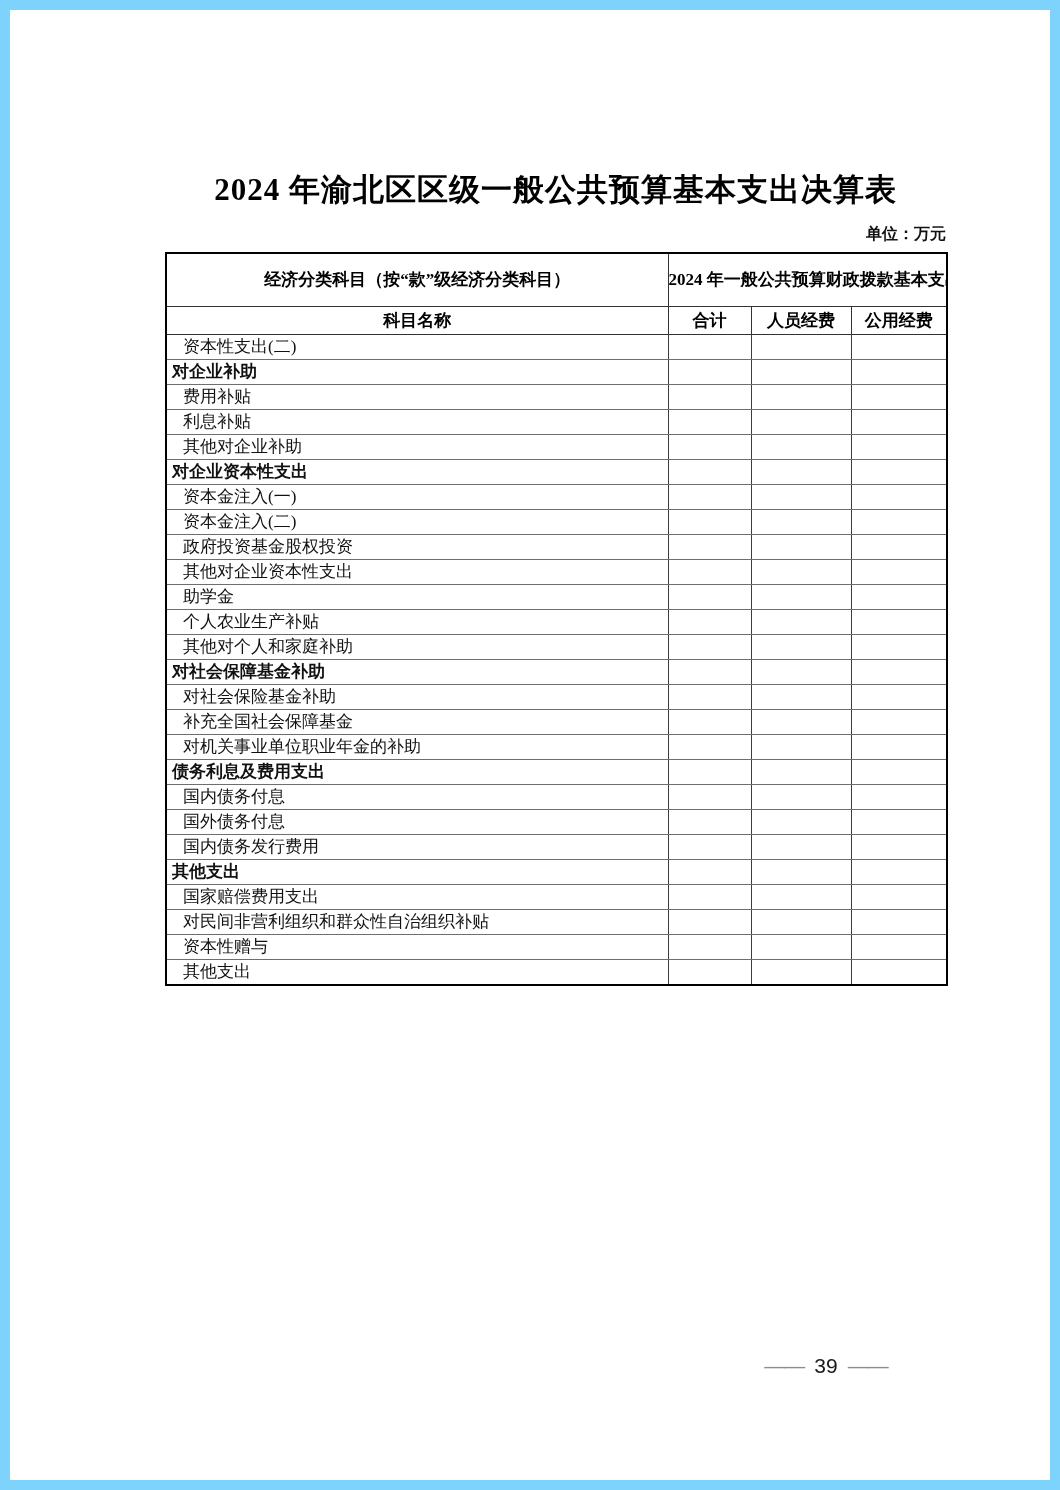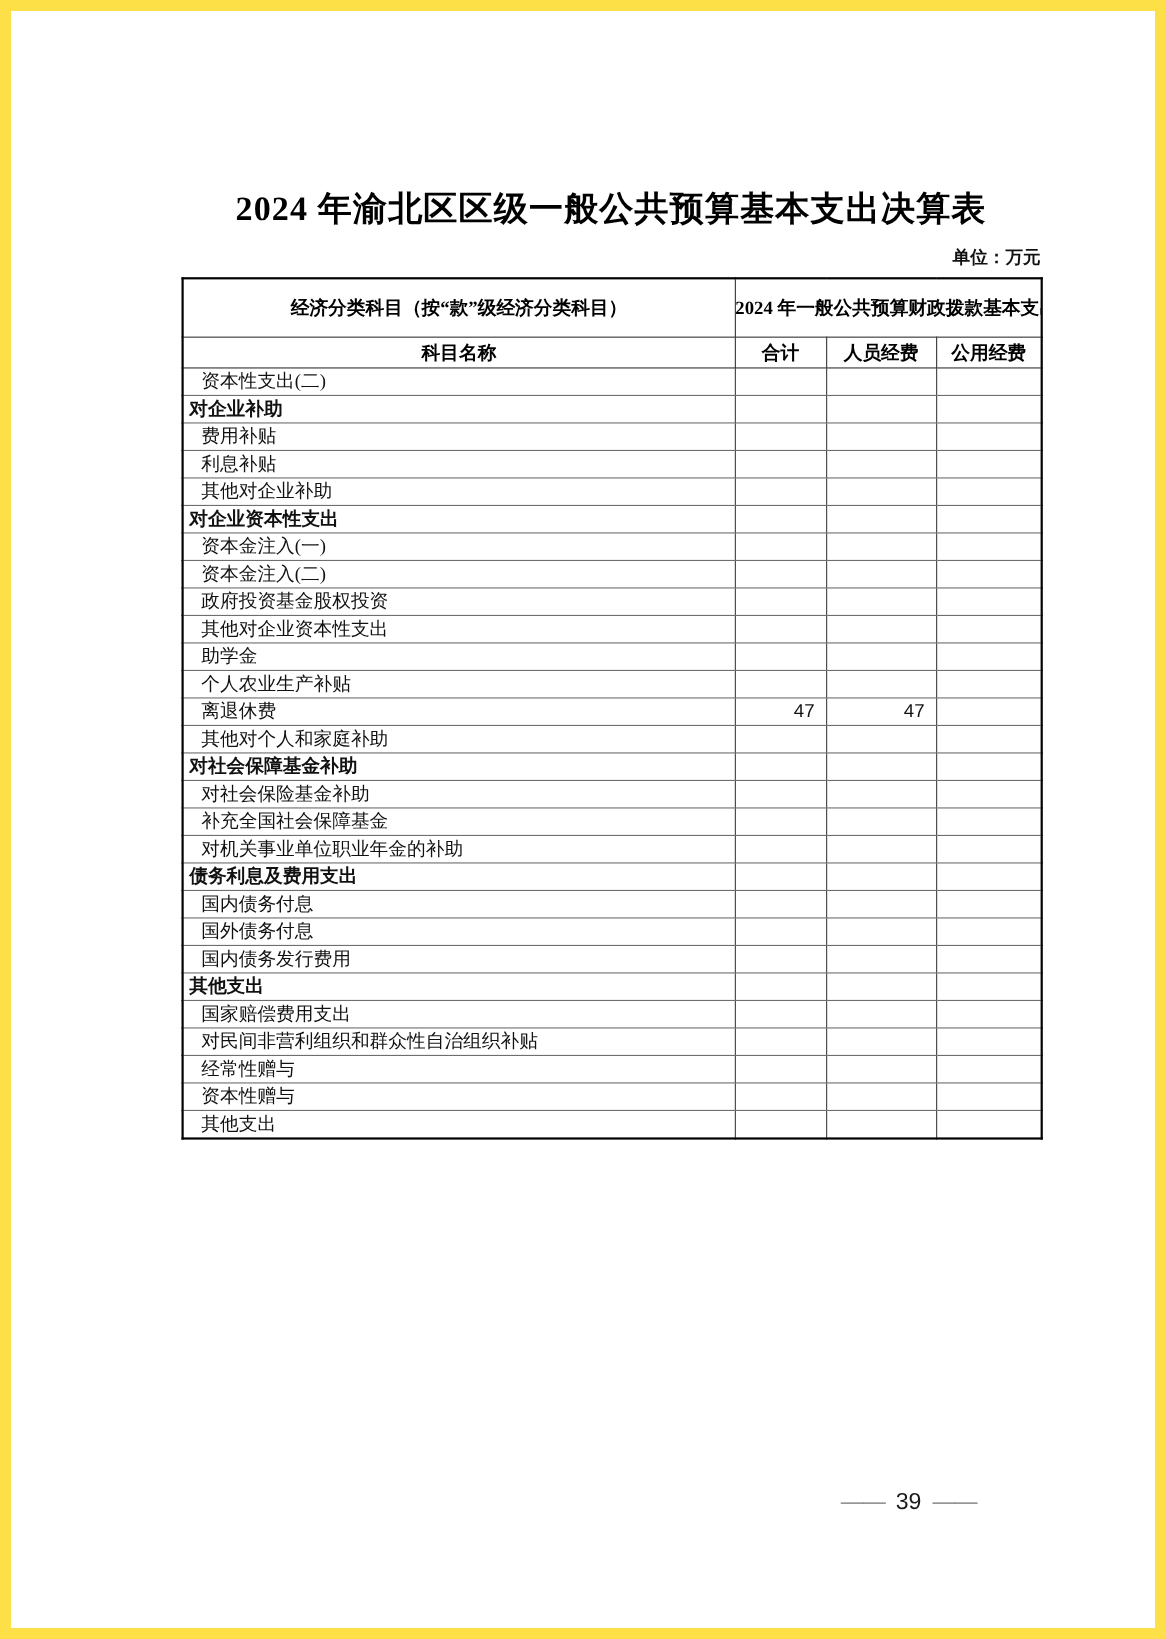--- a/index.html
+++ b/index.html
@@ -1,20 +1,20 @@
 <!DOCTYPE html>
 <html><head>
 <meta charset="utf-8">
 <style>
   html, body { margin: 0; padding: 0; }
   .canvas {
     position: relative;
     width: 1060px;
     height: 1490px;
-    background: #fde047;
+    background: #7dd3fc;
     font-family: "Liberation Serif", "DejaVu Serif", serif;
     color: #1a1a1a;
     overflow: hidden;
   }
   .page {
     position: absolute;
     left: 10px;
     top: 10px;
     width: 1040px;
     height: 1470px;
@@ -197,26 +197,20 @@
             <td class="cell num"></td>
             <td class="cell num"></td>
           </tr>
           <tr>
             <td class="cell name indent">个人农业生产补贴</td>
             <td class="cell num"></td>
             <td class="cell num"></td>
             <td class="cell num"></td>
           </tr>
           <tr>
-            <td class="cell name indent">离退休费</td>
-            <td class="cell num">47</td>
-            <td class="cell num">47</td>
-            <td class="cell num"></td>
-          </tr>
-          <tr>
             <td class="cell name indent">其他对个人和家庭补助</td>
             <td class="cell num"></td>
             <td class="cell num"></td>
             <td class="cell num"></td>
           </tr>
           <tr>
             <td class="cell name bold">对社会保障基金补助</td>
             <td class="cell num"></td>
             <td class="cell num"></td>
             <td class="cell num"></td>
@@ -270,26 +264,20 @@
             <td class="cell num"></td>
           </tr>
           <tr>
             <td class="cell name indent">国家赔偿费用支出</td>
             <td class="cell num"></td>
             <td class="cell num"></td>
             <td class="cell num"></td>
           </tr>
           <tr>
             <td class="cell name indent">对民间非营利组织和群众性自治组织补贴</td>
-            <td class="cell num"></td>
-            <td class="cell num"></td>
-            <td class="cell num"></td>
-          </tr>
-          <tr>
-            <td class="cell name indent">经常性赠与</td>
             <td class="cell num"></td>
             <td class="cell num"></td>
             <td class="cell num"></td>
           </tr>
           <tr>
             <td class="cell name indent">资本性赠与</td>
             <td class="cell num"></td>
             <td class="cell num"></td>
             <td class="cell num"></td>
           </tr>

